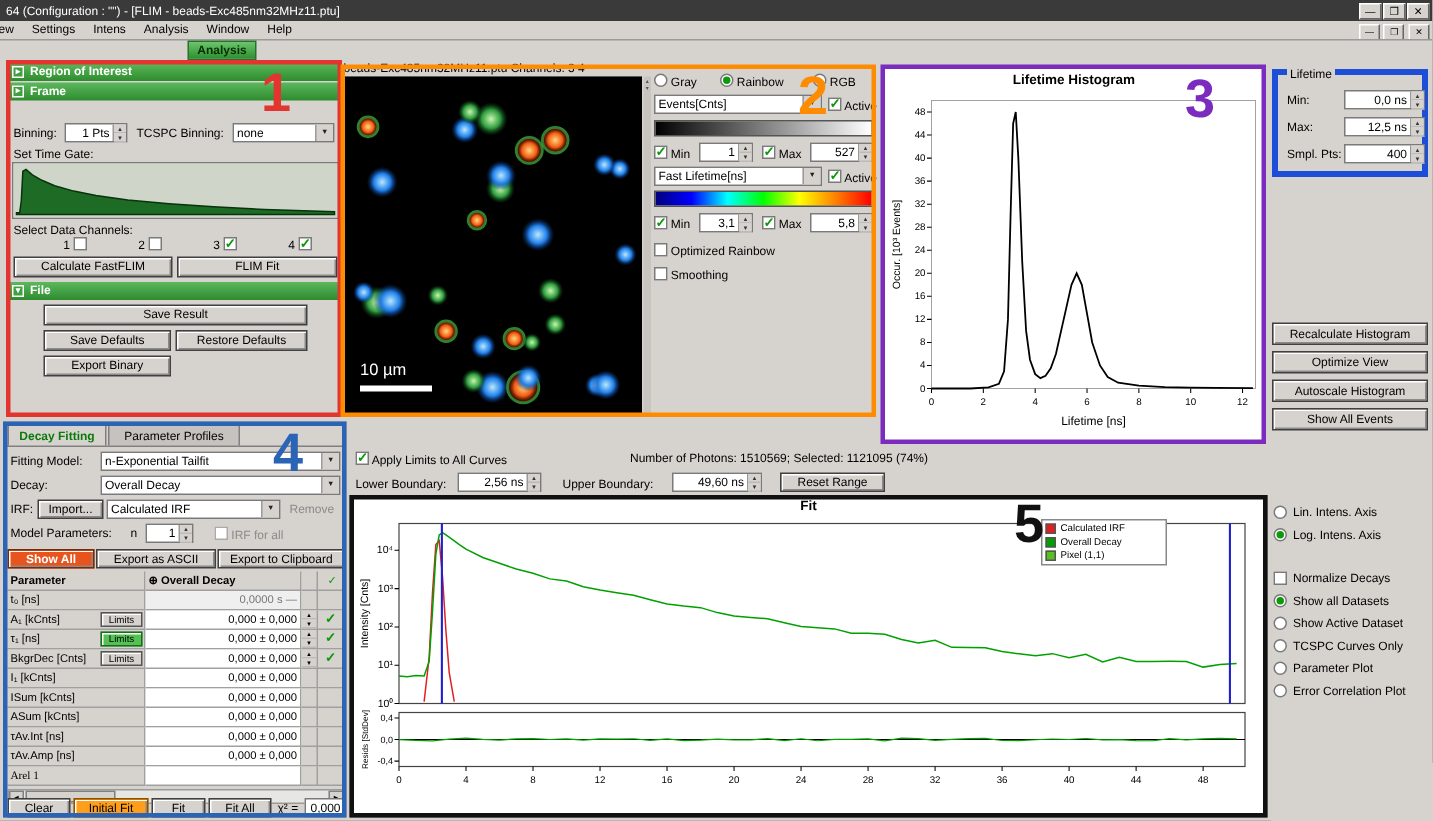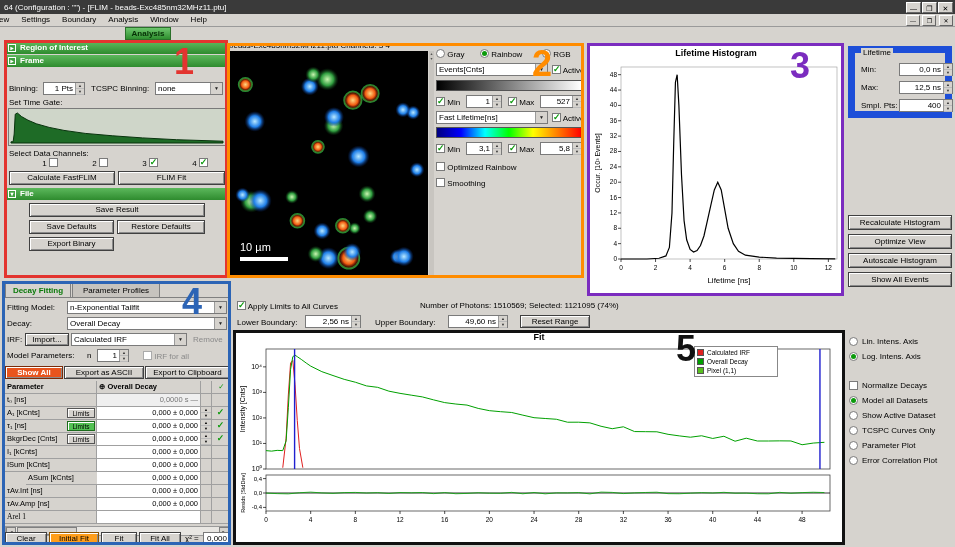--- a/index.html
+++ b/index.html
@@ -26,21 +26,21 @@
   #menubar{position:absolute;left:0;top:14px;width:955px;height:13px;background:#d6d3ce;border-bottom:1px solid #9a9a9a;overflow:hidden}
   .menu-item{display:inline-block;padding:1px 6px;font-size:8px;cursor:pointer}
   #mdi{position:absolute;right:2px;top:1px}
   .mbtn{display:inline-block;width:14px;height:11px;background:#d6d3ce;border:1px solid #fff;border-right-color:#666;border-bottom-color:#666;font-size:6px;line-height:10px;text-align:center}
   #analysis-tab{position:absolute;left:125px;top:27px;width:46px;height:13px;background:linear-gradient(#6cc56c,#2f8f2f);border:1px solid #2a702a;font-size:8px;font-weight:bold;text-align:center;line-height:12px;color:#053005;cursor:pointer}
   .panel{position:absolute;background:#d6d3ce;border:1px solid #9a9a9a}
   #image-area{position:absolute;left:228px;top:51px;width:200px;height:226px;background:#000;overflow:hidden}
   .gradbar{position:absolute;height:11px;border:1px solid #555}
   #hist-panel{position:absolute;left:588px;top:44px;width:256px;height:252px;background:#fff;border:1px solid #888}
   #hist-title{position:absolute;left:0;top:3px;width:100%;text-align:center;font-weight:bold;font-size:9px}
-  .group{position:absolute;border:7px solid #1d4ed8}
+  .group{position:absolute;border:4px solid #1d4ed8}
   .grouplab{position:absolute;left:6px;top:-5px;background:#d6d3ce;padding:0 2px;font-size:8px}
   #fit-panel{position:absolute;left:233px;top:330px;width:612px;height:215px;background:#fff;border:1px solid #444}
   #fit-title{position:absolute;left:0;top:1px;width:100%;text-align:center;font-weight:bold;font-size:9px}
   #fit-legend{position:absolute;left:460px;top:15px;width:84px;background:#fff;border:1px solid #888;padding:1px 2px;z-index:5}
   .leg-row{display:flex;align-items:center;height:9px}
   .leg-sw{width:7px;height:7px;margin-right:3px;border:1px solid #555}
   .leg-lb{font-size:6.5px;white-space:nowrap}
   .tab{position:absolute;height:14px;font-size:8px;text-align:center;line-height:13px;border:1px solid #808080;border-bottom:none;background:#c6c3be;cursor:pointer}
   .tab.active{background:#d6d3ce;color:#0a7a0a;font-weight:bold}
   .pcell{position:absolute;border-right:1px solid #a0a0a0;border-bottom:1px solid #a0a0a0;font-size:7.5px;overflow:hidden;white-space:nowrap}
@@ -67,21 +67,21 @@
 <div id="app">
 
   <div id="titlebar">
     <span class="t">64  (Configuration : "") - [FLIM - beads-Exc485nm32MHz11.ptu]</span>
     <span class="tbtn">—</span>
     <span class="tbtn">❐</span>
     <span class="tbtn">✕</span>
   </div>
 
   <div id="menubar">
-    <span id="menu-items"><span class="menu-item" style="margin-left: -14px;">View</span><span class="menu-item">Settings</span><span class="menu-item">Boundary</span><span class="menu-item">Analysis</span><span class="menu-item">Window</span><span class="menu-item">Help</span></span>
+    <span id="menu-items"><span class="menu-item" style="margin-left: -14px;">View</span><span class="menu-item">Settings</span><span class="menu-item">Intens</span><span class="menu-item">Analysis</span><span class="menu-item">Window</span><span class="menu-item">Help</span></span>
     <span id="mdi">
       <span class="mbtn">—</span>
       <span class="mbtn">❐</span>
       <span class="mbtn">✕</span>
     </span>
   </div>
 
   <div id="analysis-tab">Analysis</div>
 
   <div class="panel" id="flim-panel" style="left:4px;top:40px;width:224px;height:238px">
@@ -412,21 +412,21 @@
         </div>
         <div class="pcell" style="left: 209px; top: 151px; width: 18px; height: 13px; background: rgb(214, 211, 206); text-align: center; color: rgb(12, 154, 12); font-weight: bold; font-size: 9px;">✓</div>
         <div class="pcell pname" style="left: 2px; top: 164px; width: 92px; height: 13px;"><span>I₁ [kCnts]</span></div>
         <div class="pcell pval" style="left: 94px; top: 164px; width: 104px; height: 13px;">0,000 ± 0,000</div>
         <div class="pcell" style="left: 198px; top: 164px; width: 11px; height: 13px; background: rgb(214, 211, 206);"></div>
         <div class="pcell" style="left: 209px; top: 164px; width: 18px; height: 13px; background: rgb(214, 211, 206); text-align: center; color: rgb(12, 154, 12); font-weight: bold; font-size: 9px;"></div>
         <div class="pcell pname" style="left: 2px; top: 177px; width: 92px; height: 13px;"><span>ISum [kCnts]</span></div>
         <div class="pcell pval" style="left: 94px; top: 177px; width: 104px; height: 13px;">0,000 ± 0,000</div>
         <div class="pcell" style="left: 198px; top: 177px; width: 11px; height: 13px; background: rgb(214, 211, 206);"></div>
         <div class="pcell" style="left: 209px; top: 177px; width: 18px; height: 13px; background: rgb(214, 211, 206); text-align: center; color: rgb(12, 154, 12); font-weight: bold; font-size: 9px;"></div>
-        <div class="pcell pname" style="left: 2px; top: 190px; width: 92px; height: 13px; margin-left: 21px;"><span>ASum [kCnts]</span></div>
+        <div class="pcell pname" style="left: 2px; top: 190px; width: 92px; height: 13px;"><span>ASum [kCnts]</span></div>
         <div class="pcell pval" style="left: 94px; top: 190px; width: 104px; height: 13px;">0,000 ± 0,000</div>
         <div class="pcell" style="left: 198px; top: 190px; width: 11px; height: 13px; background: rgb(214, 211, 206);"></div>
         <div class="pcell" style="left: 209px; top: 190px; width: 18px; height: 13px; background: rgb(214, 211, 206); text-align: center; color: rgb(12, 154, 12); font-weight: bold; font-size: 9px;"></div>
         <div class="pcell pname" style="left: 2px; top: 203px; width: 92px; height: 13px;"><span>τAv.Int [ns]</span></div>
         <div class="pcell pval" style="left: 94px; top: 203px; width: 104px; height: 13px;">0,000 ± 0,000</div>
         <div class="pcell" style="left: 198px; top: 203px; width: 11px; height: 13px; background: rgb(214, 211, 206);"></div>
         <div class="pcell" style="left: 209px; top: 203px; width: 18px; height: 13px; background: rgb(214, 211, 206); text-align: center; color: rgb(12, 154, 12); font-weight: bold; font-size: 9px;"></div>
         <div class="pcell pname" style="left: 2px; top: 216px; width: 92px; height: 13px;"><span>τAv.Amp [ns]</span></div>
         <div class="pcell pval" style="left: 94px; top: 216px; width: 104px; height: 13px;">0,000 ± 0,000</div>
         <div class="pcell" style="left: 198px; top: 216px; width: 11px; height: 13px; background: rgb(214, 211, 206);"></div>
@@ -531,21 +531,21 @@
       <div class="opt-row">
         <span class="radio on"></span>
         <span class="opt-lb">Log. Intens. Axis</span>
       </div>
       <div class="opt-row" style="margin-top: 14px;">
         <span class="cb"></span>
         <span class="opt-lb">Normalize Decays</span>
       </div>
       <div class="opt-row">
         <span class="radio on"></span>
-        <span class="opt-lb">Model all Datasets</span>
+        <span class="opt-lb">Show all Datasets</span>
       </div>
       <div class="opt-row">
         <span class="radio"></span>
         <span class="opt-lb">Show Active Dataset</span>
       </div>
       <div class="opt-row">
         <span class="radio"></span>
         <span class="opt-lb">TCSPC Curves Only</span>
       </div>
       <div class="opt-row">

